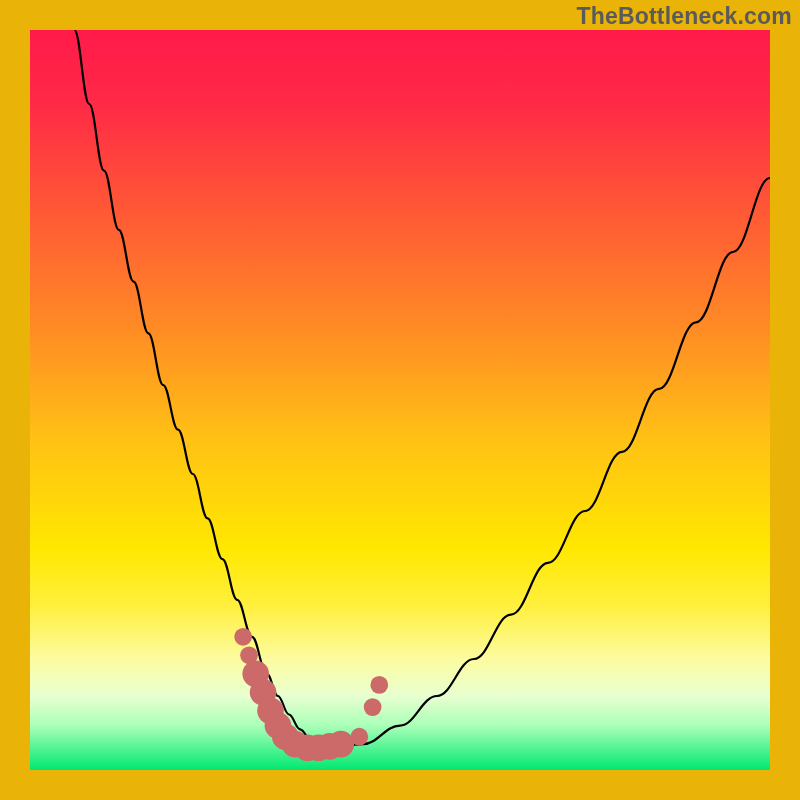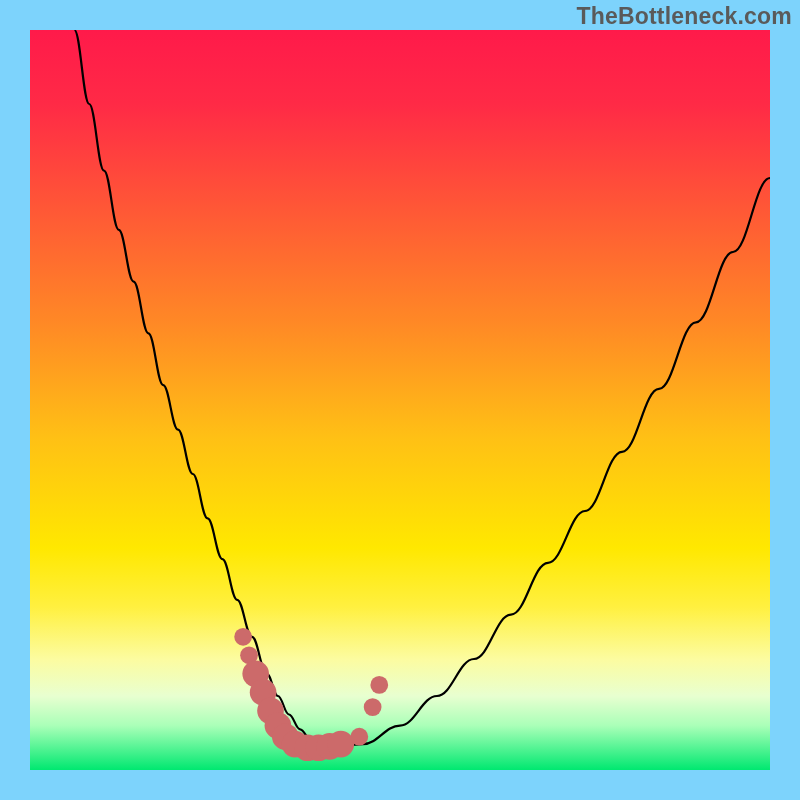--- a/index.html
+++ b/index.html
@@ -7,21 +7,21 @@
     padding: 0;
     width: 800px;
     height: 800px;
     overflow: hidden;
     font-family: Arial, Helvetica, sans-serif;
   }
   .frame {
     position: relative;
     width: 800px;
     height: 800px;
-    background: #7dd3fc;
+    background: #eab308;
   }
   .watermark {
     position: absolute;
     top: 3px;
     right: 8px;
     font-size: 23px;
     color: #5a5a5a;
     font-weight: 600;
     letter-spacing: 0.2px;
     z-index: 10;

